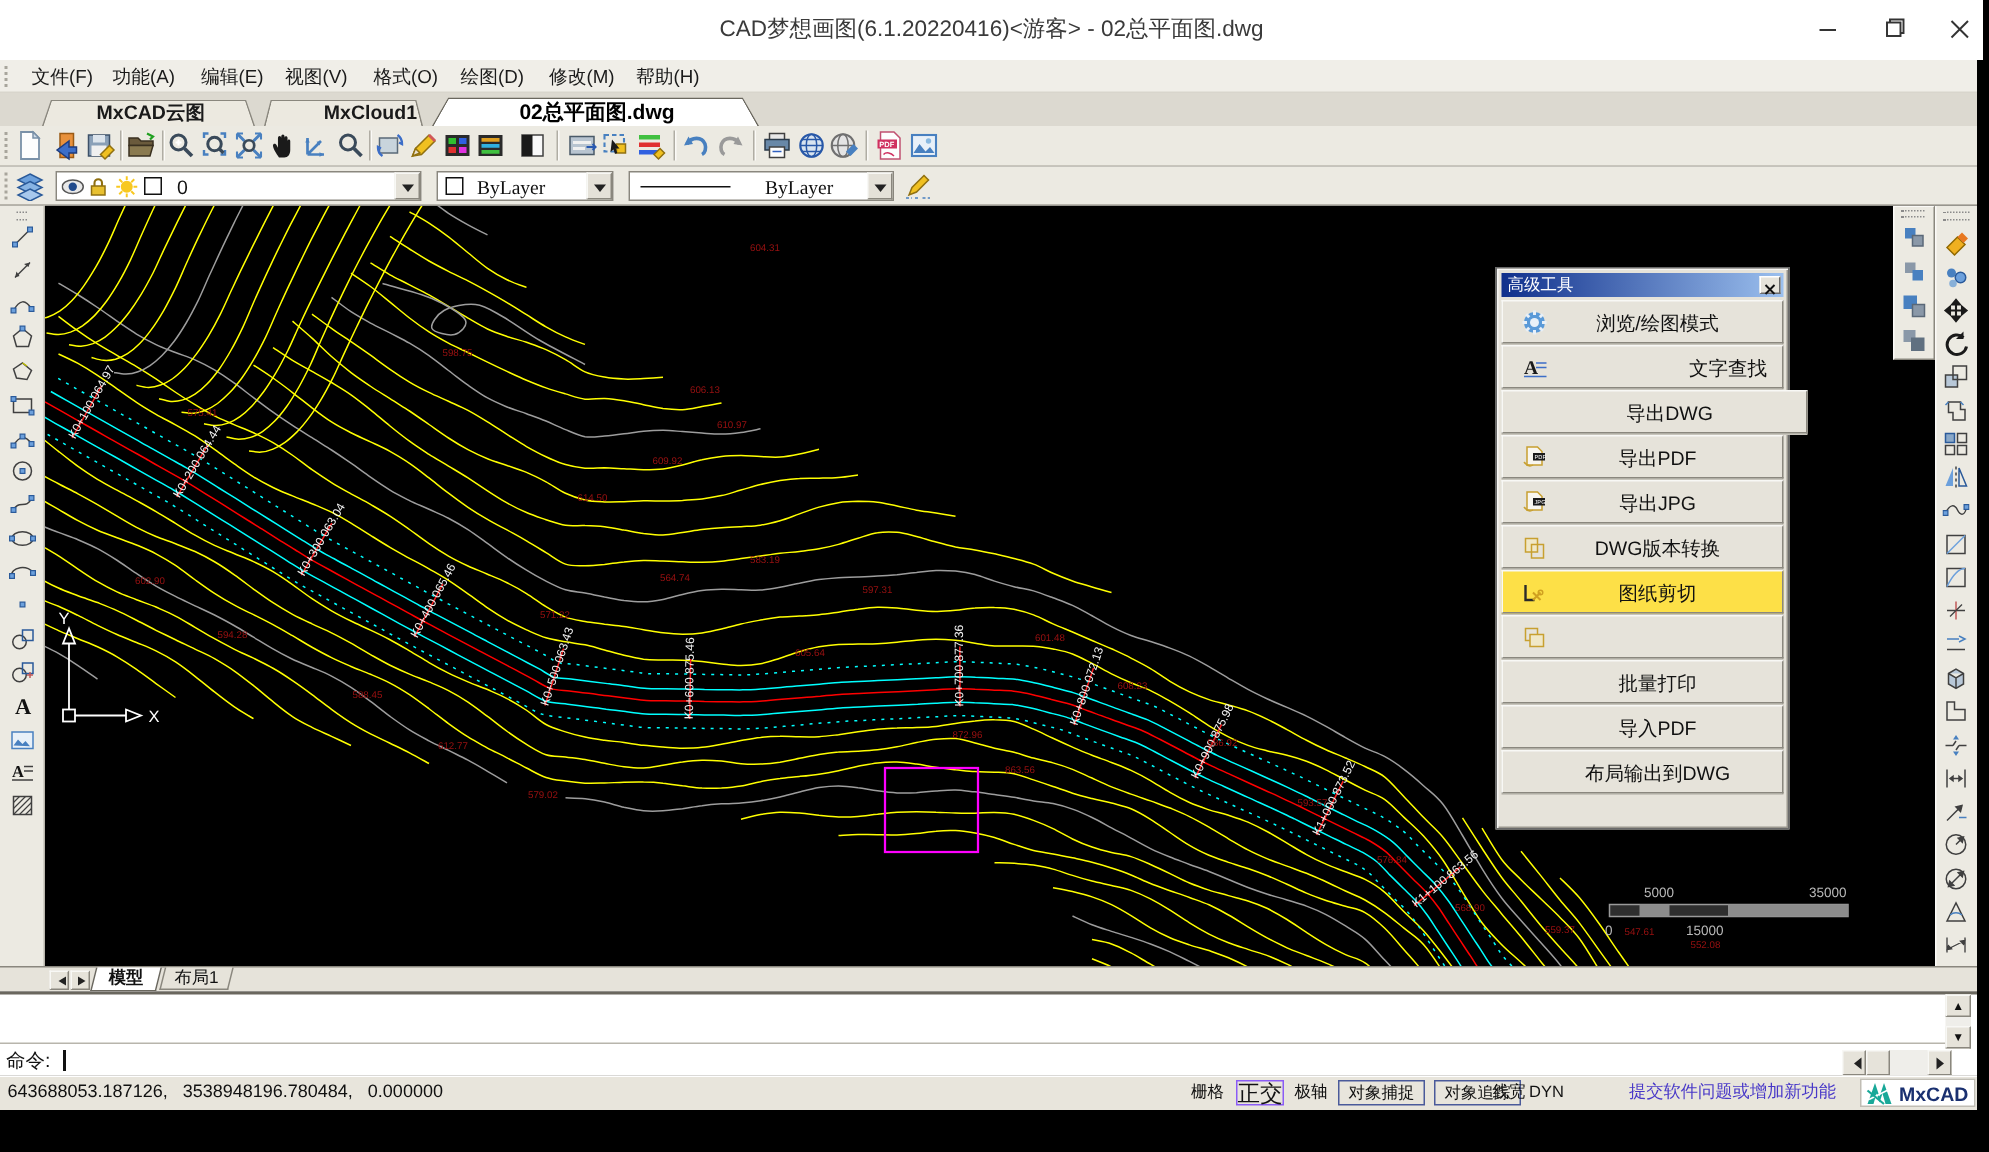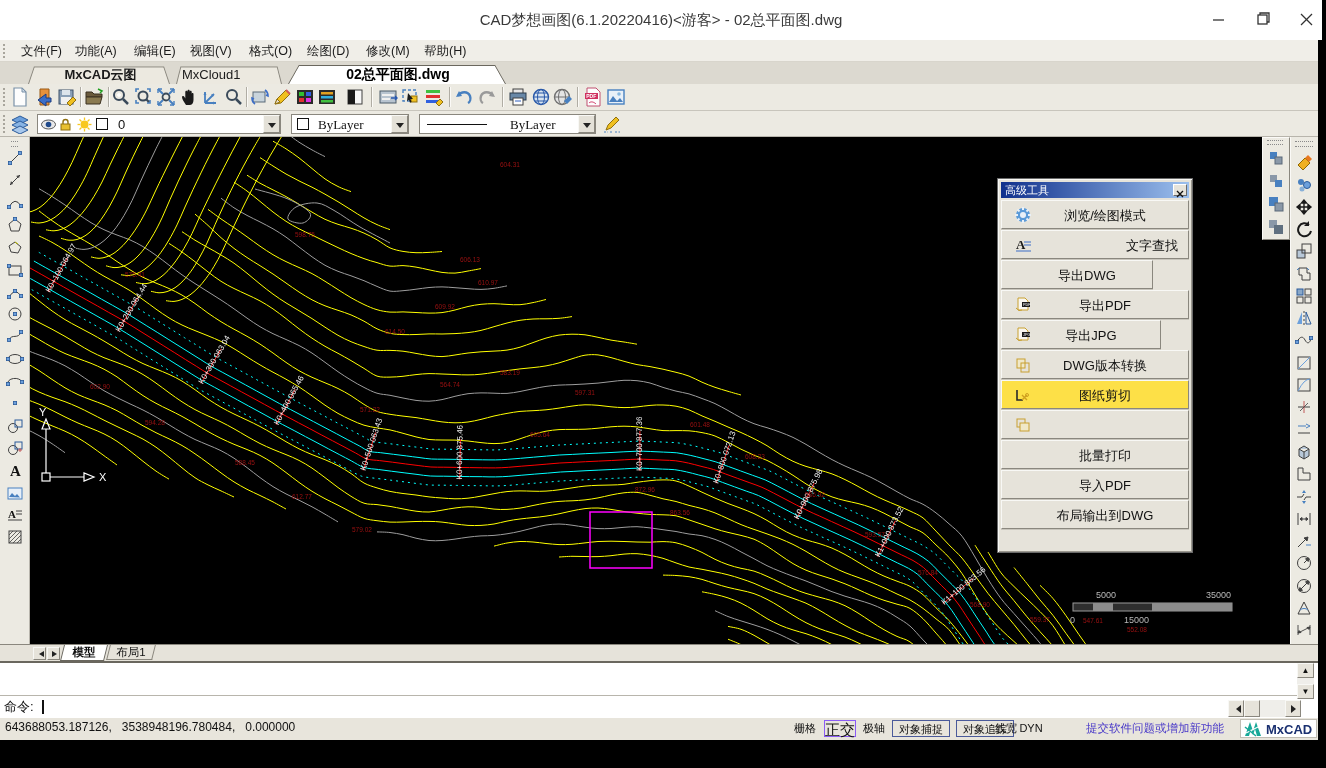--- a/index.html
+++ b/index.html
@@ -28,21 +28,21 @@
     <div style="position:absolute;left:249px;top:0;height:22px;line-height:22px;font-size:12.5px;color:#1a1a1a;white-space:nowrap">格式(O)</div>
     <div style="position:absolute;left:307px;top:0;height:22px;line-height:22px;font-size:12.5px;color:#1a1a1a;white-space:nowrap">绘图(D)</div>
     <div style="position:absolute;left:366px;top:0;height:22px;line-height:22px;font-size:12.5px;color:#1a1a1a;white-space:nowrap">修改(M)</div>
     <div style="position:absolute;left:424px;top:0;height:22px;line-height:22px;font-size:12.5px;color:#1a1a1a;white-space:nowrap">帮助(H)</div>
   </div>
 
 <div class="abs" style="left:0;top:62px;width:1318px;height:22px;background:#dcd9d0">
  <div class="abs" style="left:28px;top:3px;width:142px;height:19px;background:#ece9e0;border:1px solid #8a877e;border-bottom:none;transform:perspective(8px) rotateX(2.2deg);transform-origin:bottom"></div>
  <div class="abs" style="left:38px;top:3px;width:125px;text-align:center;font-size:13px;font-weight:bold;color:#1a1a1a;line-height:19px">MxCAD云图</div>
  <div class="abs" style="left:176px;top:3px;width:106px;height:19px;background:#ece9e0;border:1px solid #8a877e;border-bottom:none;transform:perspective(8px) rotateX(2.2deg);transform-origin:bottom"></div>
- <div class="abs" style="left:182px;top:3px;width:96px;text-align:left;font-size:13px;font-weight:normal;color:#1a1a1a;line-height:19px">MxCloud1</div>
+ <div class="abs" style="left:182px;top:3px;width:96px;text-align:right;font-size:13px;font-weight:bold;color:#1a1a1a;line-height:19px">MxCloud1</div>
  <div class="abs" style="left:288px;top:1px;width:218px;height:21px;background:#fff;border:1px solid #6a675e;border-bottom:none;transform:perspective(8px) rotateX(2.4deg);transform-origin:bottom"></div>
  <div class="abs" style="left:296px;top:2px;width:204px;text-align:center;font-size:14px;font-weight:bold;color:#000;line-height:20px">02总平面图.dwg</div>
 </div>
 
 <div class="abs" style="left:0;top:84px;width:1318px;height:27px;background:#eceae2;border-bottom:1px solid #c8c5bc">
  <div class="abs" style="left:3px;top:4px;width:3px;height:18px;border-left:2px dotted #a8a59c"></div>
  <div style="position:absolute;left:80px;top:3px;width:2px;height:20px;border-left:1px solid #b0ada4;border-right:1px solid #fbfaf7"></div>
     <div style="position:absolute;left:107.5px;top:3px;width:2px;height:20px;border-left:1px solid #b0ada4;border-right:1px solid #fbfaf7"></div>
     <div style="position:absolute;left:246px;top:3px;width:2px;height:20px;border-left:1px solid #b0ada4;border-right:1px solid #fbfaf7"></div>
     <div style="position:absolute;left:371px;top:3px;width:2px;height:20px;border-left:1px solid #b0ada4;border-right:1px solid #fbfaf7"></div>
@@ -570,33 +570,33 @@
         </svg></span>
       <div style="position:absolute;left:30px;right:10px;top:0;height:29px;text-align:center;line-height:29px;font-size:13px;color:#111;white-space:nowrap">浏览/绘图模式</div>
     </div>
     <div style="position:absolute;left:3px;top:51px;width:188px;height:29px;background:#e6e3da;border:1px solid;border-color:#f8f8f5 #8a877e #8a877e #f8f8f5;box-shadow:0 1px 0 #c8c5bc">
       <span style="position:absolute;left:12px;top:5px;width:18px;height:18px"><svg width="18" height="18" viewBox="0 0 18 18" xmlns="http://www.w3.org/2000/svg">
           <text x="2" y="13" font-size="13" font-weight="bold" fill="#1a1a1a" font-family="Liberation Serif,serif">A</text>
           <path d="M10,6 h7 M10,9 h7 M2,15 h15" stroke="#3c6ec8"></path>
         </svg></span>
       <div style="position:absolute;left:30px;right:10px;top:0;height:29px;text-align:right;line-height:29px;font-size:13px;color:#111;white-space:nowrap">文字查找</div>
     </div>
-    <div style="position:absolute;left:3px;top:81px;width:152px;height:29px;background:#e6e3da;border:1px solid;border-color:#f8f8f5 #8a877e #8a877e #f8f8f5;box-shadow:0 1px 0 #c8c5bc">
+    <div style="position:absolute;left:3px;top:81px;width:204px;height:29px;background:#e6e3da;border:1px solid;border-color:#f8f8f5 #8a877e #8a877e #f8f8f5;box-shadow:0 1px 0 #c8c5bc">
       <div style="position:absolute;left:30px;right:10px;top:0;height:29px;text-align:center;line-height:29px;font-size:13px;color:#111;white-space:nowrap">导出DWG</div>
     </div>
     <div style="position:absolute;left:3px;top:111px;width:188px;height:29px;background:#e6e3da;border:1px solid;border-color:#f8f8f5 #8a877e #8a877e #f8f8f5;box-shadow:0 1px 0 #c8c5bc">
       <span style="position:absolute;left:12px;top:5px;width:18px;height:18px"><svg width="18" height="18" viewBox="0 0 18 18" xmlns="http://www.w3.org/2000/svg">
           <path d="M4,2 h7 l3,3 v9 h-10 z" fill="#f8f6f0" stroke="#c8a030"></path>
           <rect x="8" y="6" width="8" height="5" fill="#1a1a1a"></rect>
           <text x="9" y="10" font-size="3.8" fill="#fff" font-family="Liberation Sans,sans-serif">PDF</text>
           <path d="M2,12 q3,4 6,2" stroke="#c8a030" fill="none"></path>
         </svg></span>
       <div style="position:absolute;left:30px;right:10px;top:0;height:29px;text-align:center;line-height:29px;font-size:13px;color:#111;white-space:nowrap">导出PDF</div>
     </div>
-    <div style="position:absolute;left:3px;top:141px;width:160px;height:29px;background:#e6e3da;border:1px solid;border-color:#f8f8f5 #8a877e #8a877e #f8f8f5;box-shadow:0 1px 0 #c8c5bc">
+    <div style="position:absolute;left:3px;top:141px;width:188px;height:29px;background:#e6e3da;border:1px solid;border-color:#f8f8f5 #8a877e #8a877e #f8f8f5;box-shadow:0 1px 0 #c8c5bc">
       <span style="position:absolute;left:12px;top:5px;width:18px;height:18px"><svg width="18" height="18" viewBox="0 0 18 18" xmlns="http://www.w3.org/2000/svg">
           <path d="M4,2 h7 l3,3 v9 h-10 z" fill="#f8f6f0" stroke="#c8a030"></path>
           <rect x="8" y="6" width="8" height="5" fill="#1a1a1a"></rect>
           <text x="9" y="10" font-size="3.8" fill="#fff" font-family="Liberation Sans,sans-serif">JPG</text>
           <path d="M2,12 q3,4 6,2" stroke="#c8a030" fill="none"></path>
         </svg></span>
       <div style="position:absolute;left:30px;right:10px;top:0;height:29px;text-align:center;line-height:29px;font-size:13px;color:#111;white-space:nowrap">导出JPG</div>
     </div>
     <div style="position:absolute;left:3px;top:171px;width:188px;height:29px;background:#e6e3da;border:1px solid;border-color:#f8f8f5 #8a877e #8a877e #f8f8f5;box-shadow:0 1px 0 #c8c5bc">
       <span style="position:absolute;left:12px;top:5px;width:18px;height:18px"><svg width="18" height="18" viewBox="0 0 18 18" xmlns="http://www.w3.org/2000/svg">

